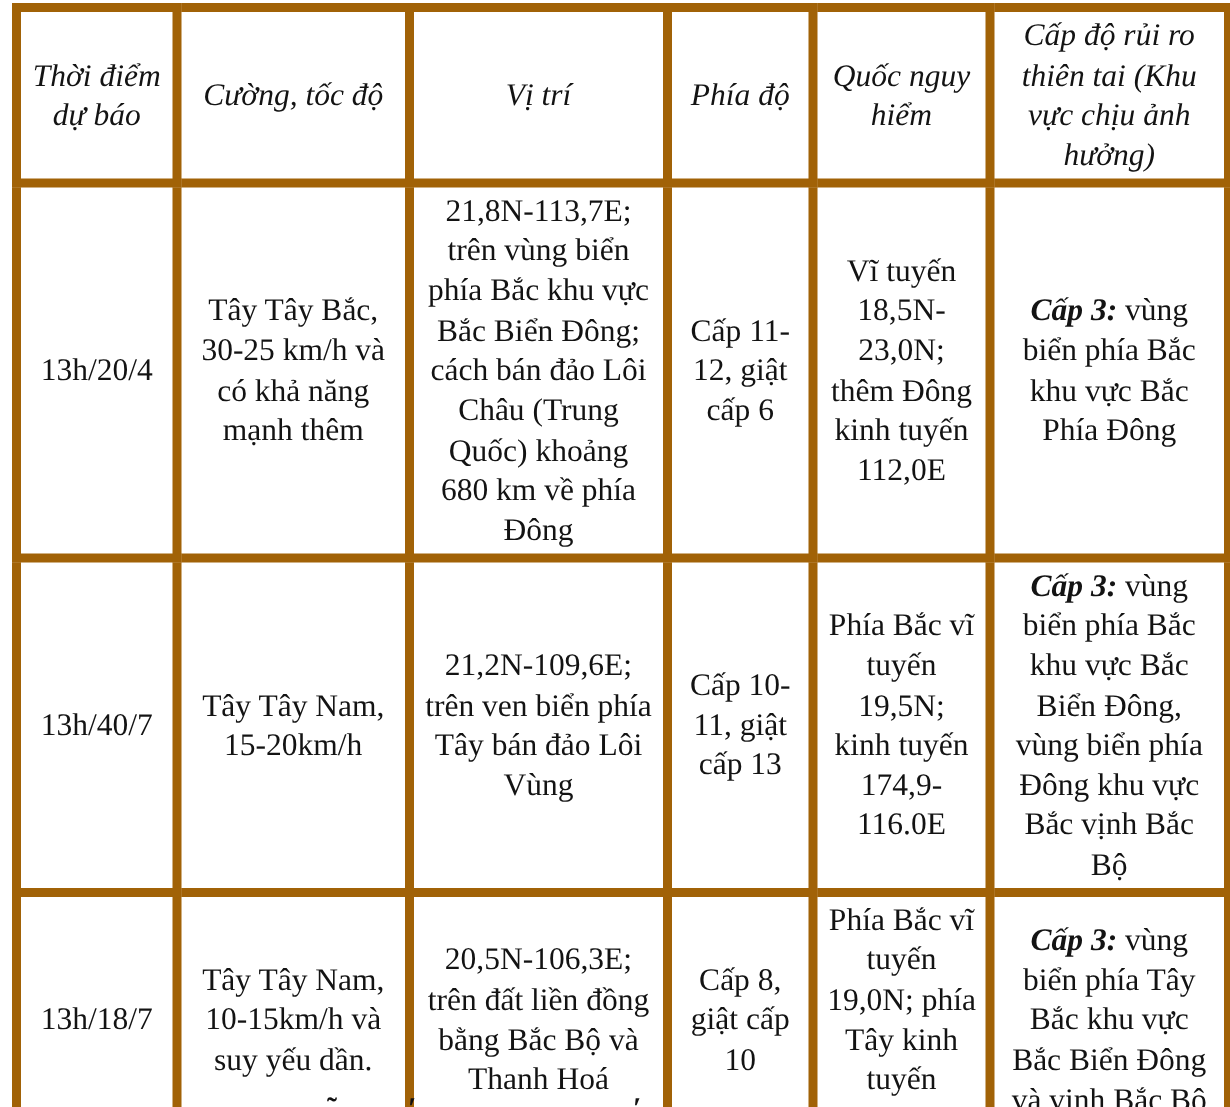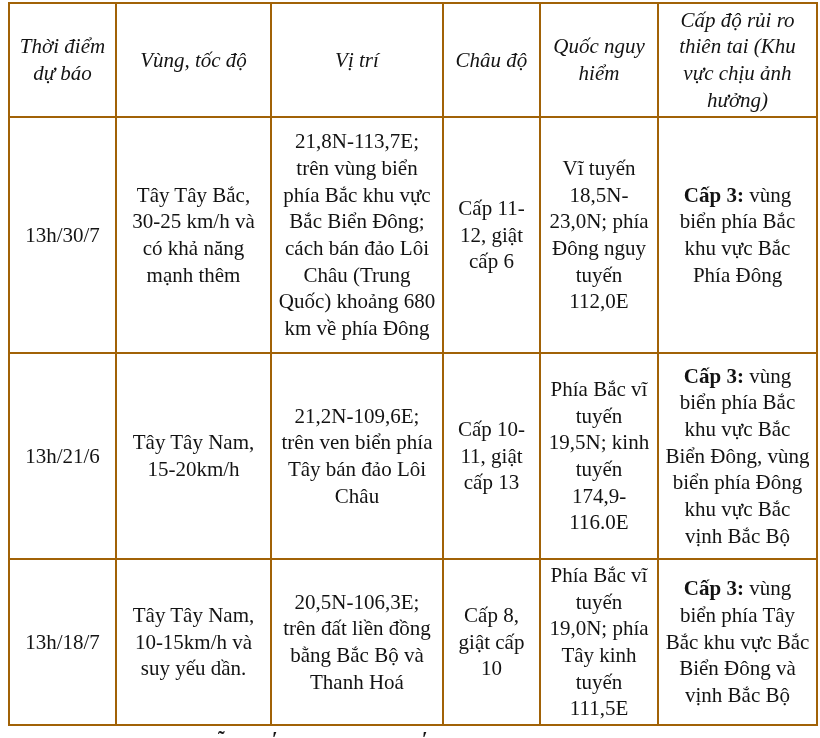--- a/index.html
+++ b/index.html
@@ -17,39 +17,40 @@
   }
   table.forecast {
     position: absolute;
     left: 8px;
     top: 2px;
     width: 808px;
     border-collapse: collapse;
     table-layout: fixed;
   }
   .forecast th, .forecast td {
-    border: 2px solid #a16207;
+    border: 6px solid #a16207;
     text-align: center;
     vertical-align: middle;
     font-size: 21px;
     line-height: 1.27;
     padding: 2px 6px;
     overflow: hidden;
     word-wrap: break-word;
   }
   .forecast th {
     font-style: italic;
     font-weight: normal;
   }
   tr.header-row   { height: 114px; }
   tr.row-0        { height: 236px; }
   tr.row-1        { height: 206px; }
   tr.row-2        { height: 156px; }
   .bold-prefix {
     font-weight: bold;
+    font-style: italic;
   }
   
   .cutoff-strip {
     position: absolute;
     left: 200px;
     top: 729px;
     width: 320px;
     height: 8px;
     overflow: hidden;
   }
@@ -73,40 +74,40 @@
     <col style="width:107px">
     <col style="width:155px">
     <col style="width:172px">
     <col style="width:97px">
     <col style="width:118px">
     <col style="width:159px">
   </colgroup>
   <tbody>
     <tr class="header-row">
       <th>Thời điểm dự báo</th>
-      <th>Vùng, tốc độ</th>
+      <th>Cường, tốc độ</th>
       <th>Vị trí</th>
-      <th>Châu độ</th>
+      <th>Phía độ</th>
       <th>Quốc nguy hiểm</th>
       <th>Cấp độ rủi ro thiên tai (Khu vực chịu ảnh hưởng)</th>
     </tr>
 
     <tr class="row-0">
-      <td>13h/30/7</td>
+      <td>13h/20/4</td>
       <td>Tây Tây Bắc, 30-25 km/h và có khả năng mạnh thêm</td>
       <td>21,8N-113,7E; trên vùng biển phía Bắc khu vực Bắc Biển Đông; cách bán đảo Lôi Châu (Trung Quốc) khoảng 680 km về phía Đông</td>
       <td>Cấp 11-12, giật cấp 6</td>
-      <td>Vĩ tuyến 18,5N-23,0N; phía Đông nguy tuyến 112,0E</td>
+      <td>Vĩ tuyến 18,5N-23,0N; thêm Đông kinh tuyến 112,0E</td>
       <td><span class="bold-prefix">Cấp 3:</span><span> vùng biển phía Bắc khu vực Bắc Phía Đông</span></td>
     </tr>
 
     <tr class="row-1">
-      <td>13h/21/6</td>
+      <td>13h/40/7</td>
       <td>Tây Tây Nam, 15-20km/h</td>
-      <td>21,2N-109,6E; trên ven biển phía Tây bán đảo Lôi Châu</td>
+      <td>21,2N-109,6E; trên ven biển phía Tây bán đảo Lôi Vùng</td>
       <td>Cấp 10-11, giật cấp 13</td>
       <td>Phía Bắc vĩ tuyến 19,5N; kinh tuyến 174,9-116.0E</td>
       <td><span class="bold-prefix">Cấp 3:</span><span> vùng biển phía Bắc khu vực Bắc Biển Đông, vùng biển phía Đông khu vực Bắc vịnh Bắc Bộ</span></td>
     </tr>
 
     <tr class="row-2">
       <td>13h/18/7</td>
       <td>Tây Tây Nam, 10-15km/h và suy yếu dần.</td>
       <td>20,5N-106,3E; trên đất liền đồng bằng Bắc Bộ và Thanh Hoá</td>
       <td>Cấp 8, giật cấp 10</td>

